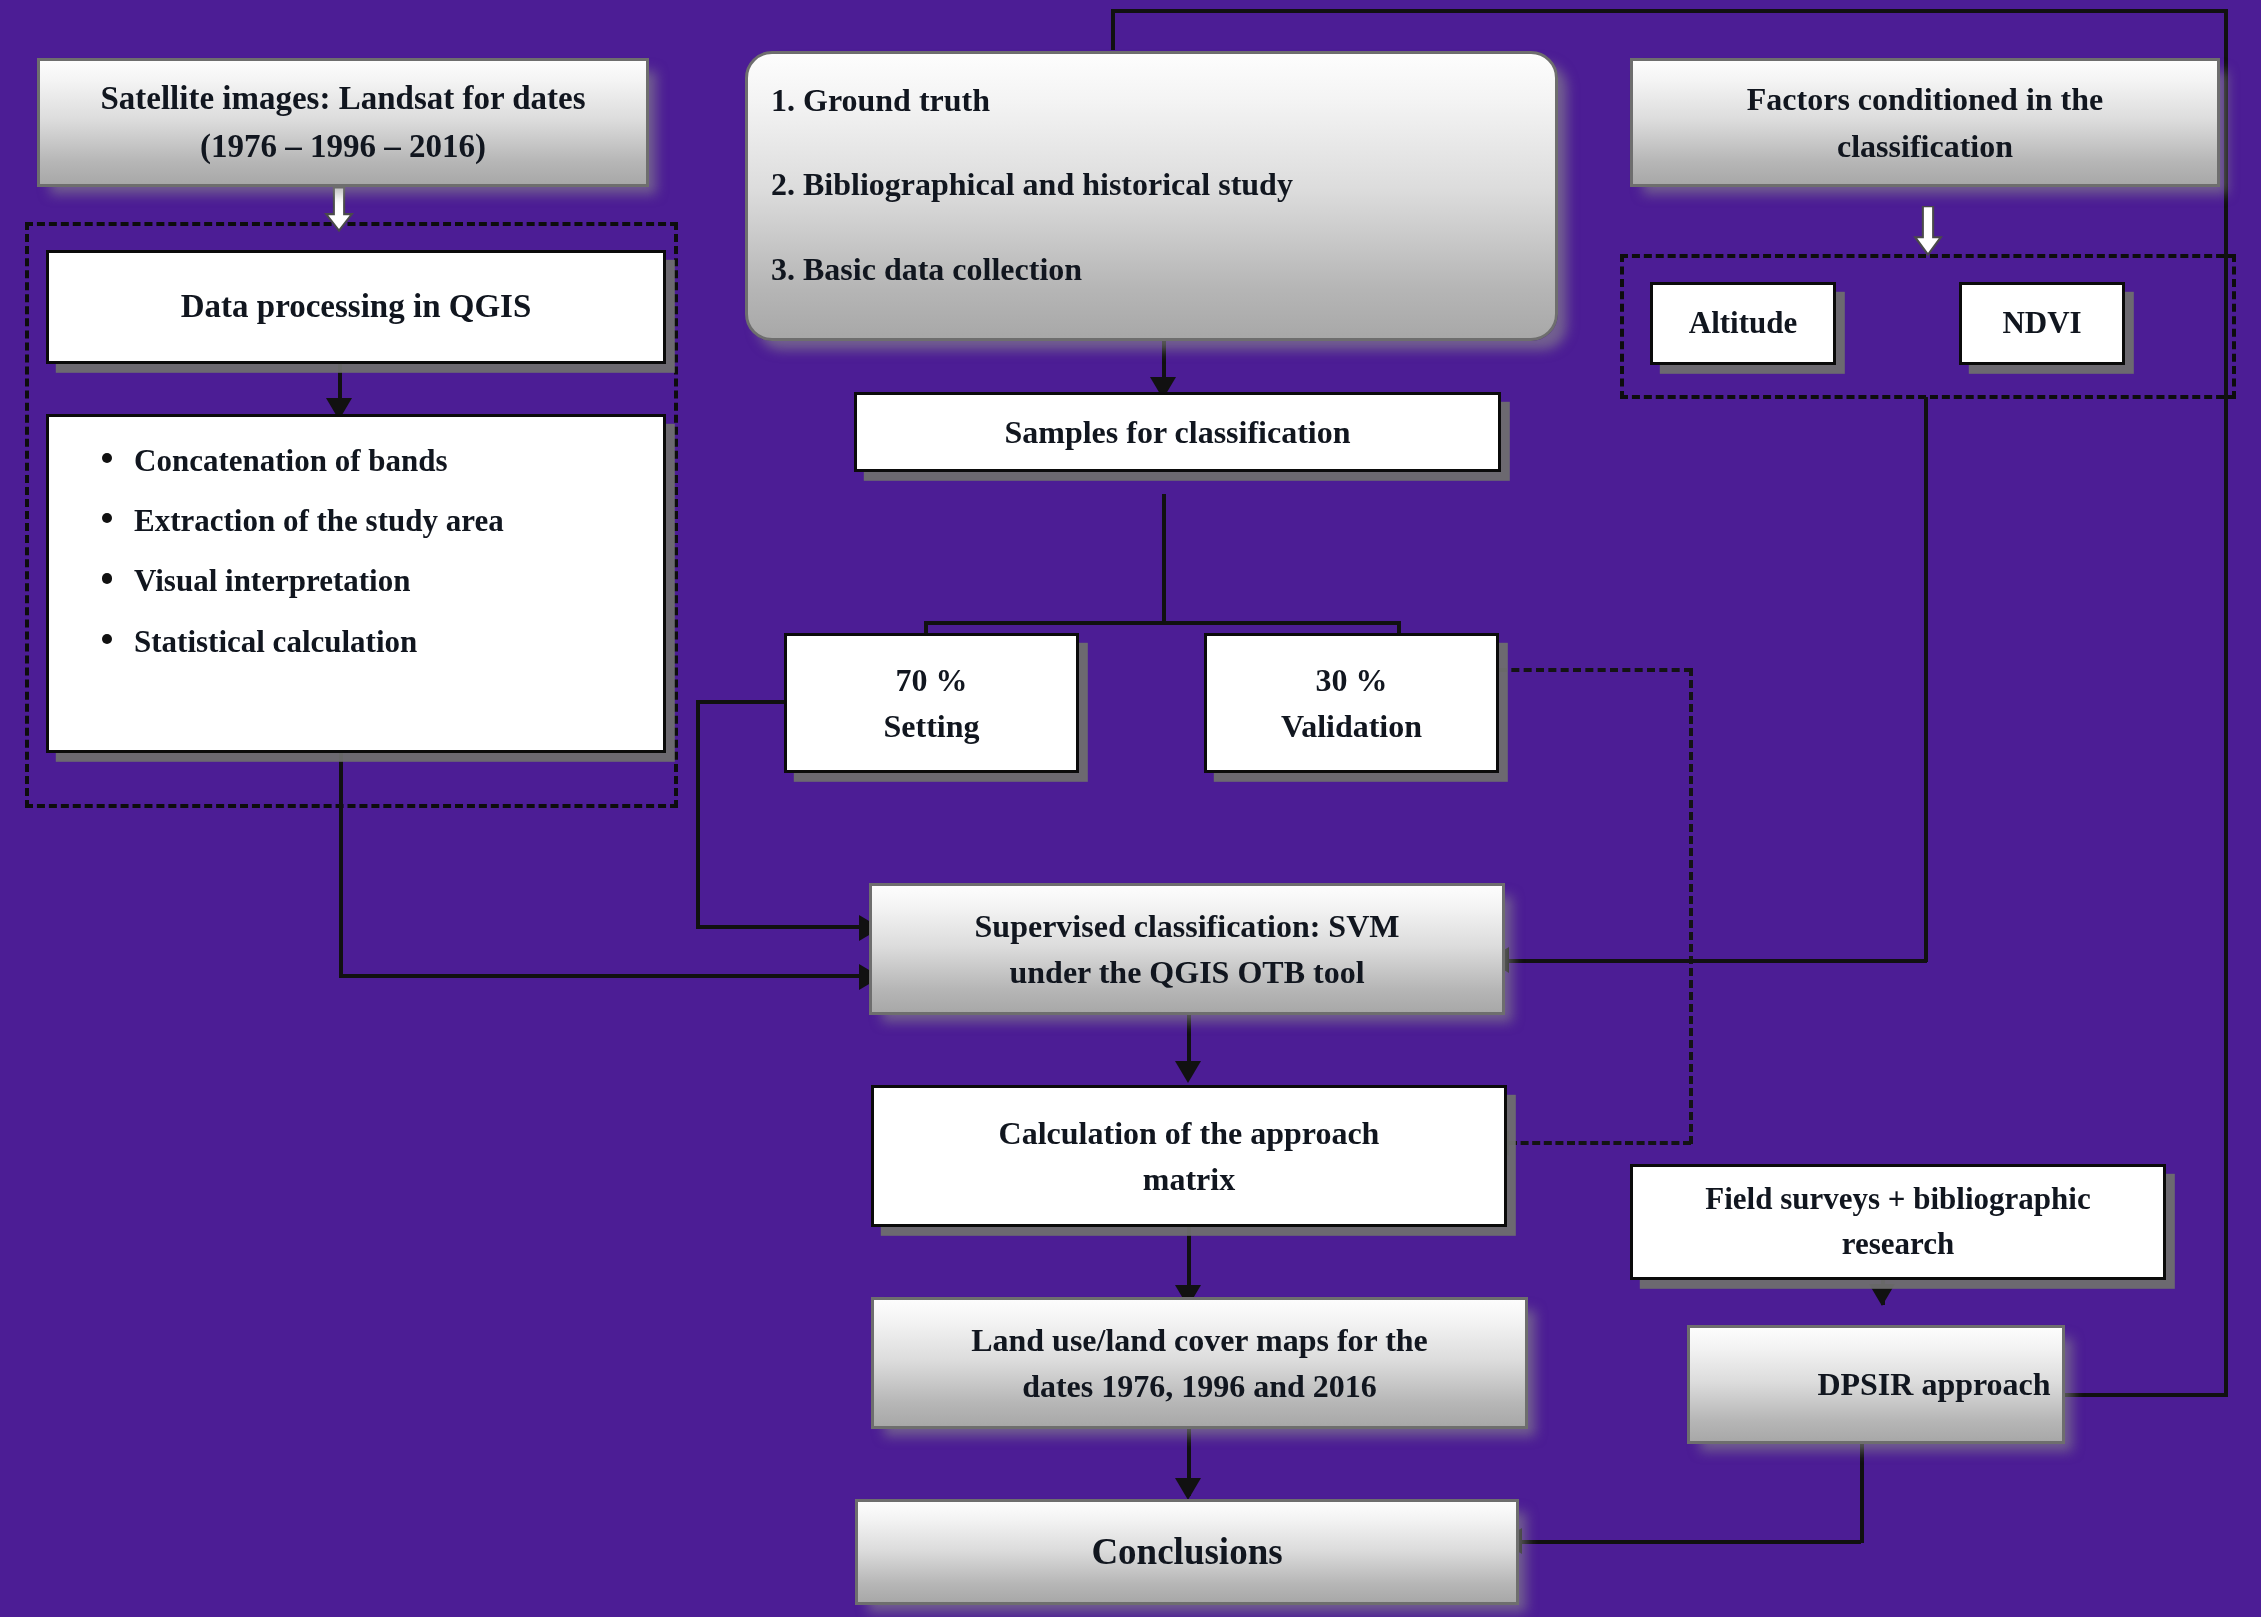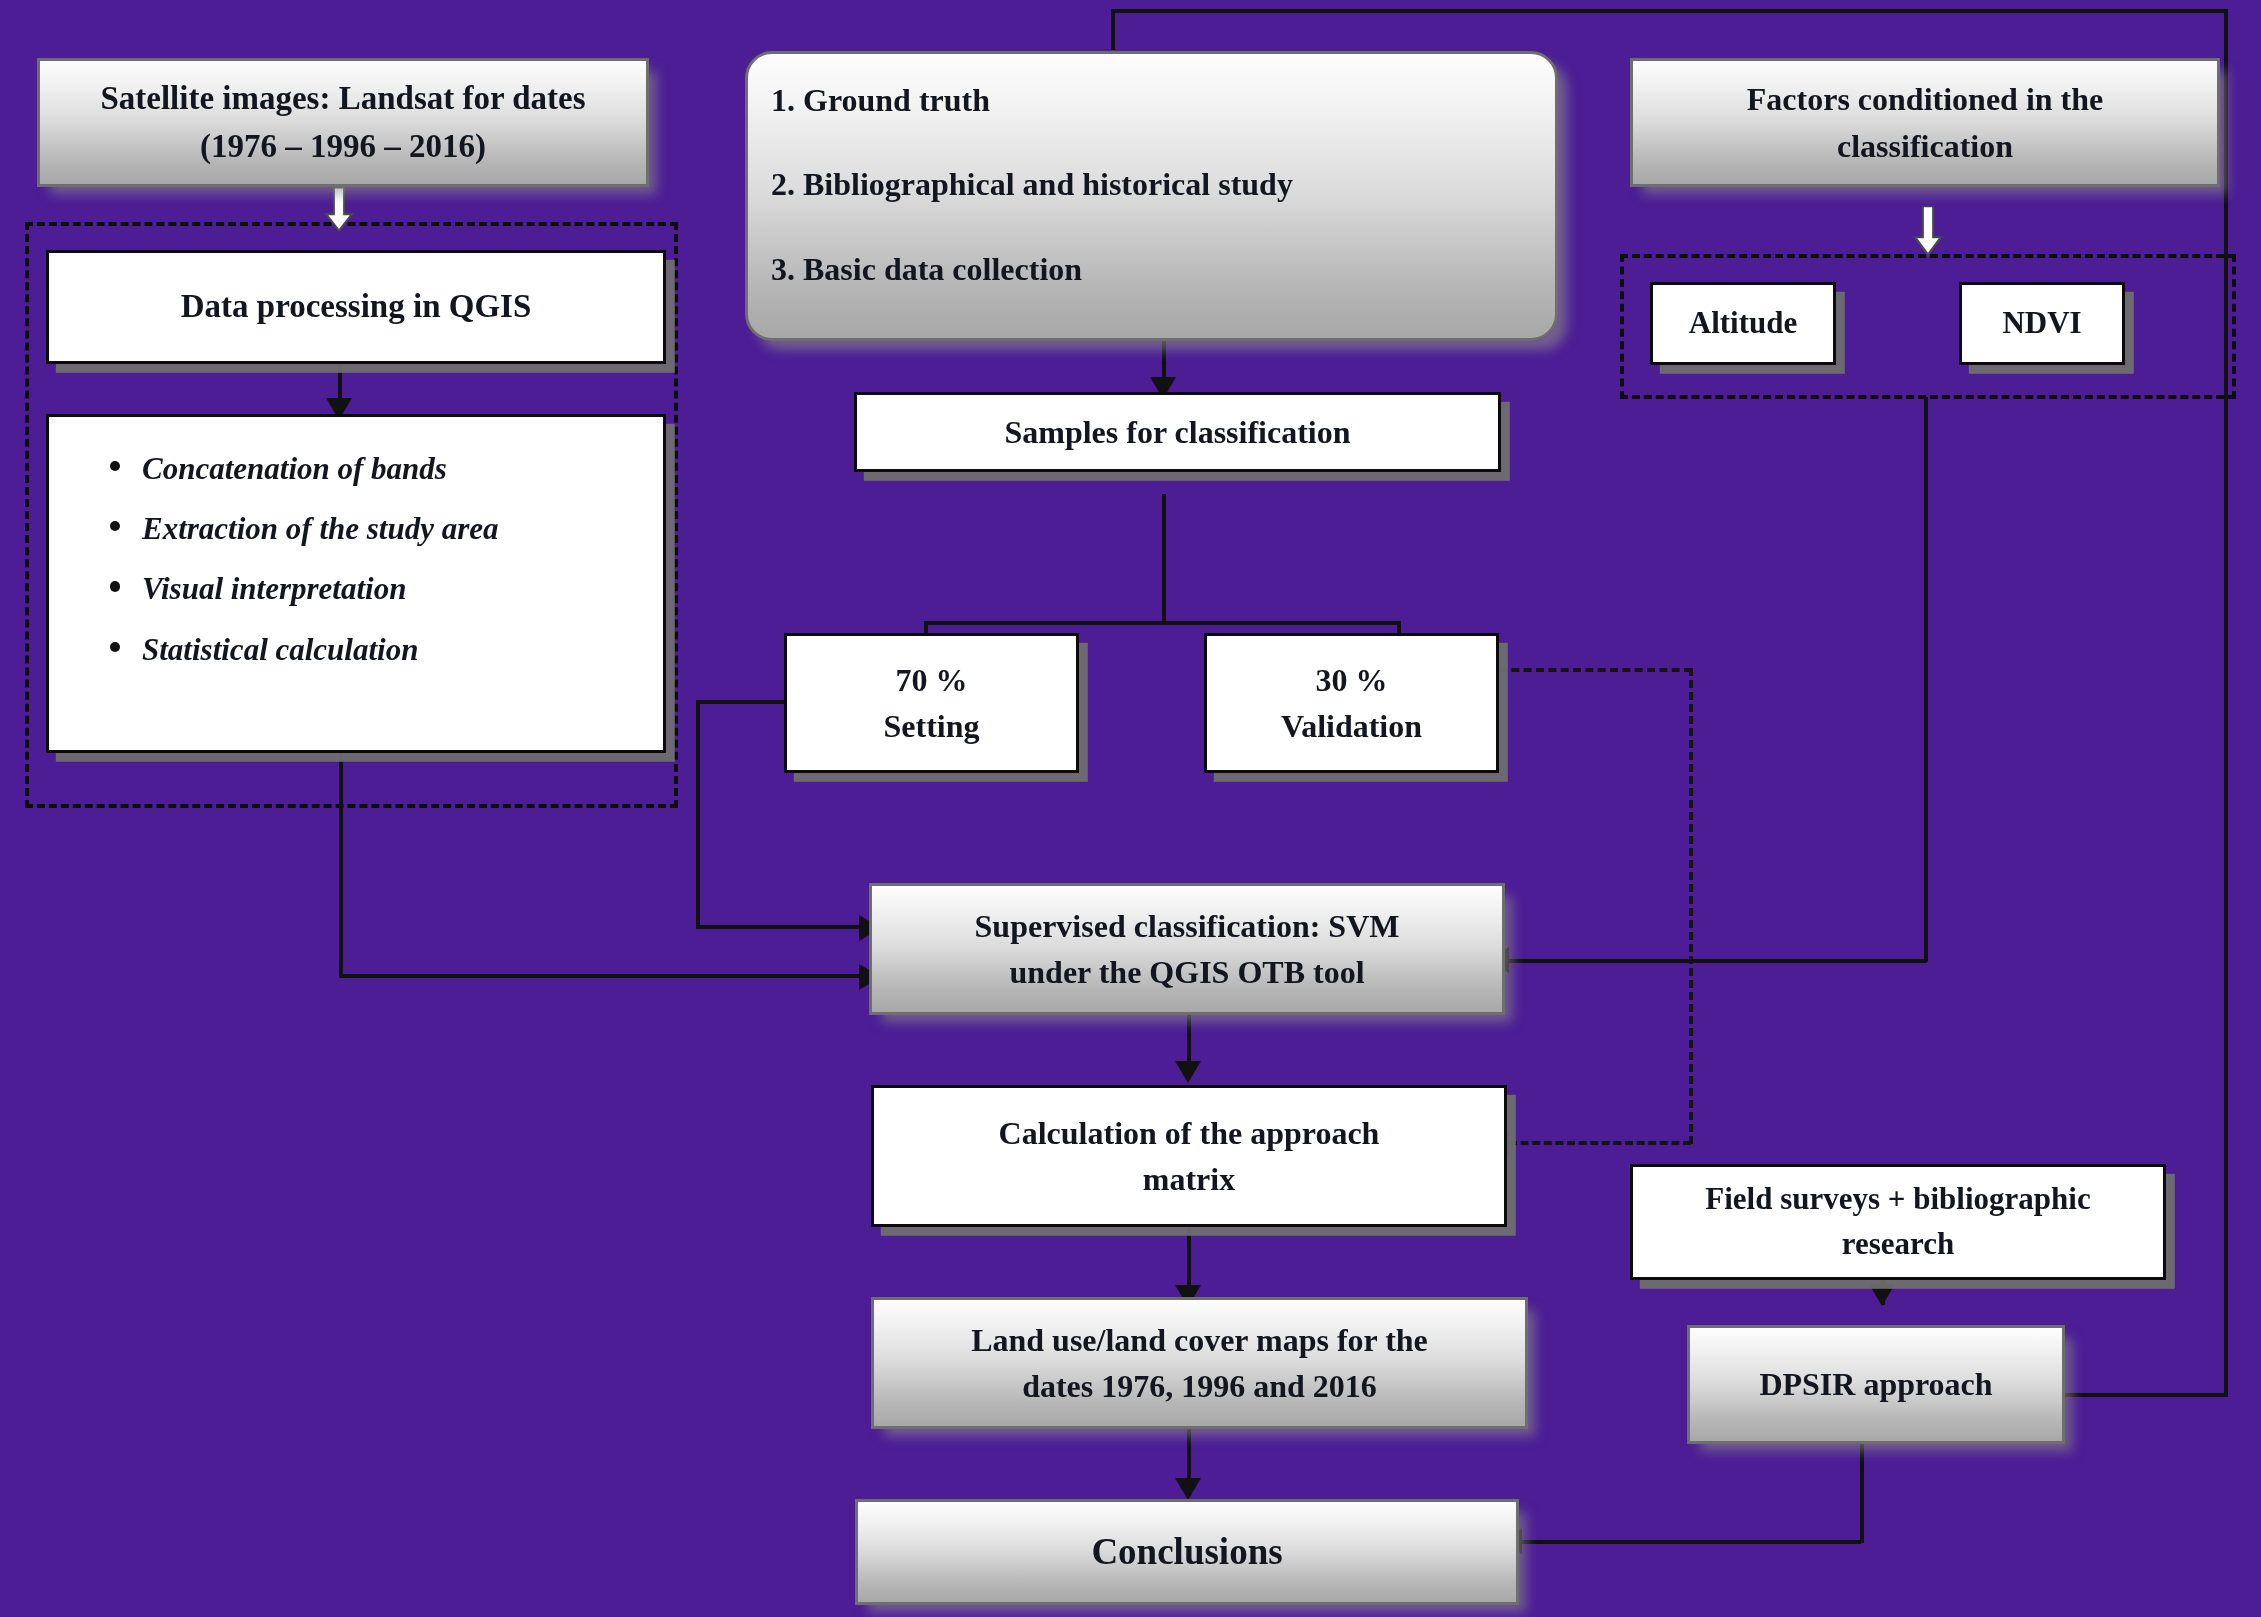--- a/index.html
+++ b/index.html
@@ -61,21 +61,21 @@
   
   .blockarrow{position:absolute;z-index:4;}
   
   .bullets{
     display:block;
     text-align:left;
     padding:17.6px 21px 17.6px 31px;
     align-items:flex-start;
     justify-content:flex-start;
   }
-  .bullets ul{margin:12px;padding:0 0 0 50px;list-style:none;font-style:italic;}
+  .bullets ul{margin:4px;padding:0 0 0 50px;list-style:none;}
   .bullets li{position:relative;margin:0 0 15.5px 0;}
   .bullets li:last-child{margin-bottom:0;}
   .bullets li .dot{
     position:absolute;left:-32px;top:.45em;
     width:10.4px;height:10.4px;border-radius:50%;background:#111;
   }
   
   .numlist{
     display:block;text-align:left;
     padding:23px 21px 15.5px 23px;
@@ -219,21 +219,21 @@
   <div class="node grad" style="left:871px;top:1297px;width:657px;height:132px;font-size:32px;flex-direction:column;">
     <span class="txt">Land use/land cover maps for the</span>
     <span class="txt">dates 1976, 1996 and 2016</span>
   </div>
 
   <div class="node plain" style="left:1630px;top:1164px;width:536px;height:116px;font-size:31px;flex-direction:column;">
     <span class="txt">Field surveys + bibliographic</span>
     <span class="txt">research</span>
   </div>
 
-  <div class="node grad" style="left:1687px;top:1325px;width:378px;height:119px;font-size:32px;">
+  <div class="node grad" style="left:1687px;top:1325px;width:378px;height:119px;font-size:32px;text-align:right;">
     <span class="txt">DPSIR approach</span>
   </div>
 
   <div class="node grad" style="left:855px;top:1499px;width:664px;height:106px;font-size:37px;">
     <span class="txt">Conclusions</span>
   </div>
 
 </div>
 
 

